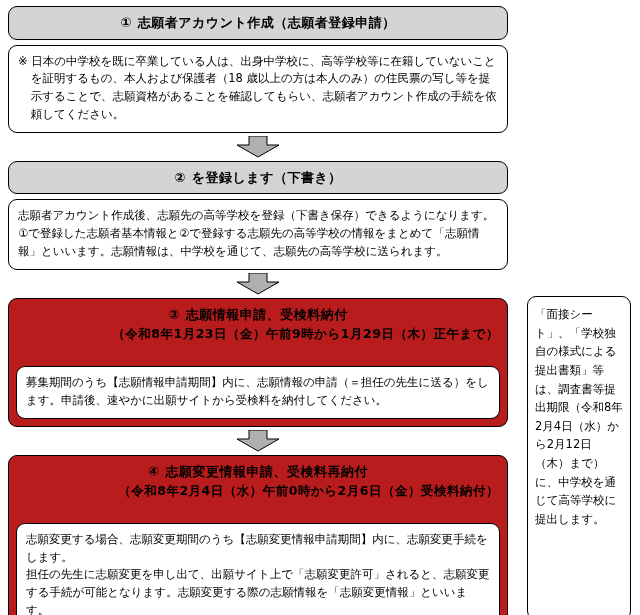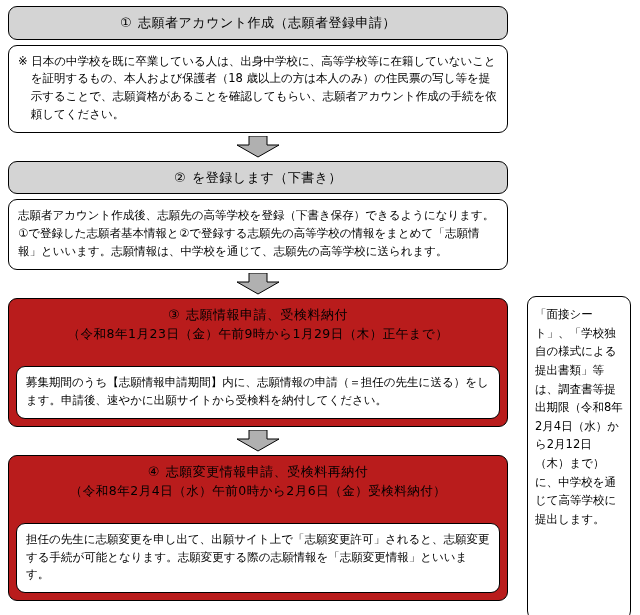--- a/index.html
+++ b/index.html
@@ -25,34 +25,35 @@
   }
   .flow {
     width: 500px;
   }
   
   .step-header {
     border: 1.5px solid #000;
     border-radius: 9px;
     background: #d4d4d4;
     text-align: center;
-    font-weight: normal;
+    font-weight: bold;
     padding: 6px 8px;
     box-sizing: border-box;
     line-height: 1.5;
     font-size: 13px;
     letter-spacing: 0.5px;
   }
   .step-header .num {
     margin-right: 6px;
   }
   .step-header .sub {
     display: block;
     font-size: 12.5px;
     margin-top: 1px;
+    text-align: right;
   }
   
   .step-body {
     border: 1.5px solid #000;
     border-radius: 9px;
     background: #ffffff;
     padding: 7px 9px 8px 9px;
     box-sizing: border-box;
     margin-top: 5px;
     line-height: 1.55;
@@ -157,20 +158,21 @@
         <polygon points="13,0 31,0 31,9 43,9 22,21 1,9 13,9" fill="#b0b0b0" stroke="#000" stroke-width="1"></polygon>
       </svg>
     </div>
 
     <div class="card">
       <div class="step-header">
         <span class="num">④</span><span>志願変更情報申請、受検料再納付</span>
         <span class="sub">（令和8年2月4日（水）午前0時から2月6日（金）受検料納付）</span>
       </div>
       <div class="step-body">
+        <p>志願変更する場合、志願変更期間のうち【志願変更情報申請期間】内に、志願変更手続をします。</p>
         <p>担任の先生に志願変更を申し出て、出願サイト上で「志願変更許可」されると、志願変更する手続が可能となります。志願変更する際の志願情報を「志願変更情報」といいます。</p>
 
       </div>
     </div>
 
   </div>
 
   <div class="side-note">
     <p>「面接シート」、「学校独自の様式による提出書類」等は、調査書等提出期限（令和8年2月4日（水）から2月12日（木）まで）に、中学校を通じて高等学校に提出します。</p>
   </div>

